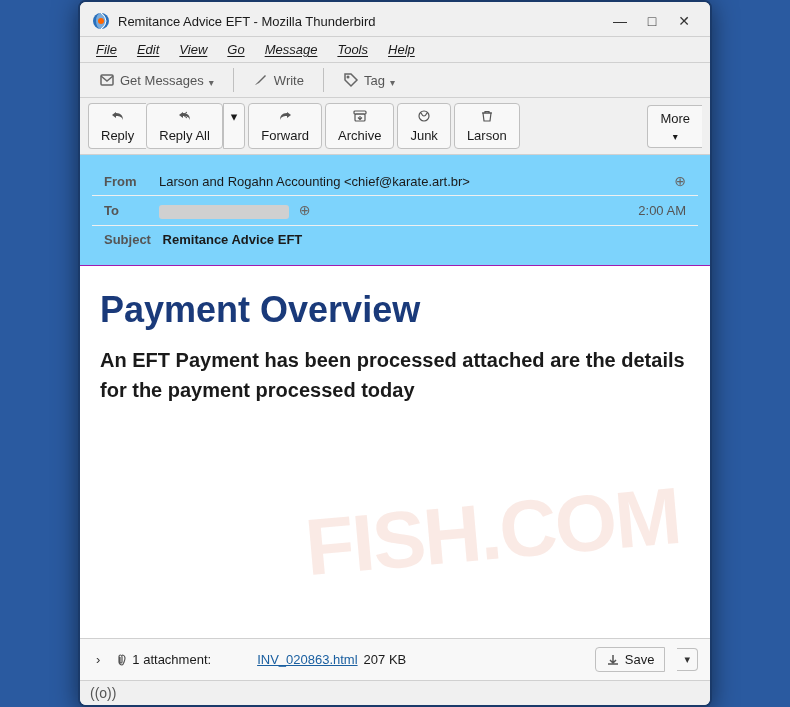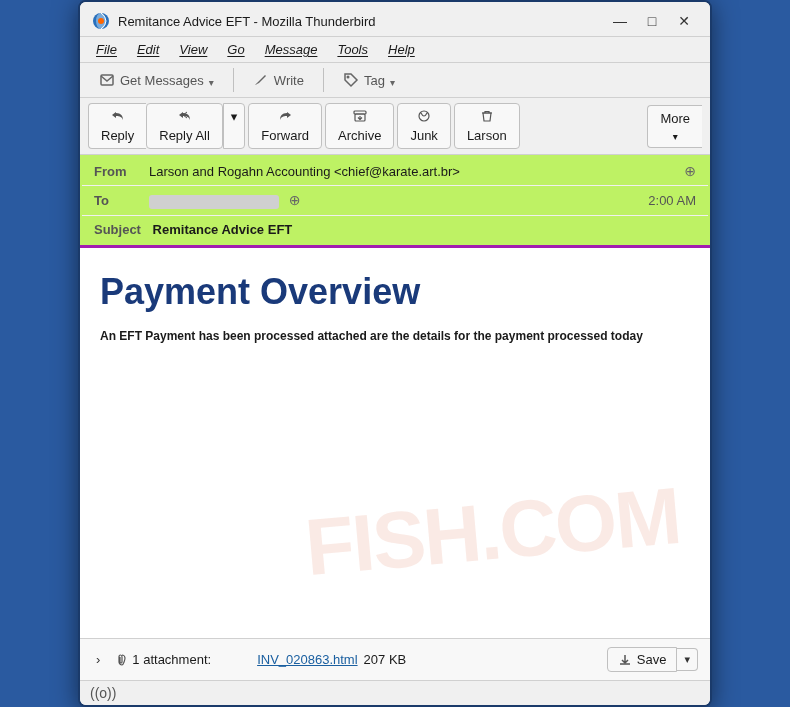--- a/index.html
+++ b/index.html
@@ -141,23 +141,23 @@
     }
     .action-btn-group .action-btn.dropdown {
       border-radius: 0 4px 4px 0;
       padding: 5px 7px;
       border-left: 1px solid #c0c0c0;
     }
     .action-spacer { flex: 1; }
 
     
     .email-header {
-      background: #bef264;
-      padding: 2px;
-      border-bottom: 3px solid #a21caf;
+      background: #7dd3fc;
+      padding: 12px;
+      border-bottom: 1px solid #a21caf;
     }
     .header-row {
       display: flex;
       align-items: center;
       padding: 6px 12px;
       border-bottom: 1px solid #f0f0f0;
     }
     .header-label {
       font-weight: 600;
       color: #555;
@@ -202,21 +202,21 @@
       overflow: hidden;
     }
     .email-heading {
       font-size: 36px;
       font-weight: 700;
       color: #1a3a7a;
       margin-bottom: 16px;
       line-height: 1.1;
     }
     .email-text {
-      font-size: 12px;
+      font-size: 20px;
       font-weight: 600;
       color: #1a1a1a;
       line-height: 1.5;
       max-width: 600px;
     }
 
     
     .watermark {
       position: absolute;
       bottom: 60px;
@@ -250,21 +250,21 @@
       display: flex;
       align-items: center;
       gap: 6px;
       flex: 1;
       font-size: 13px;
       color: #1a1a1a;
     }
     .attachment-save {
       display: flex;
       align-items: center;
-      gap: 0;
+      gap: 12px;
     }
     .save-btn {
       padding: 4px 10px;
       background: #f8f8f8;
       border: 1px solid #c0c0c0;
       border-radius: 4px 0 0 4px;
       cursor: pointer;
       display: flex;
       align-items: center;
       gap: 5px;

